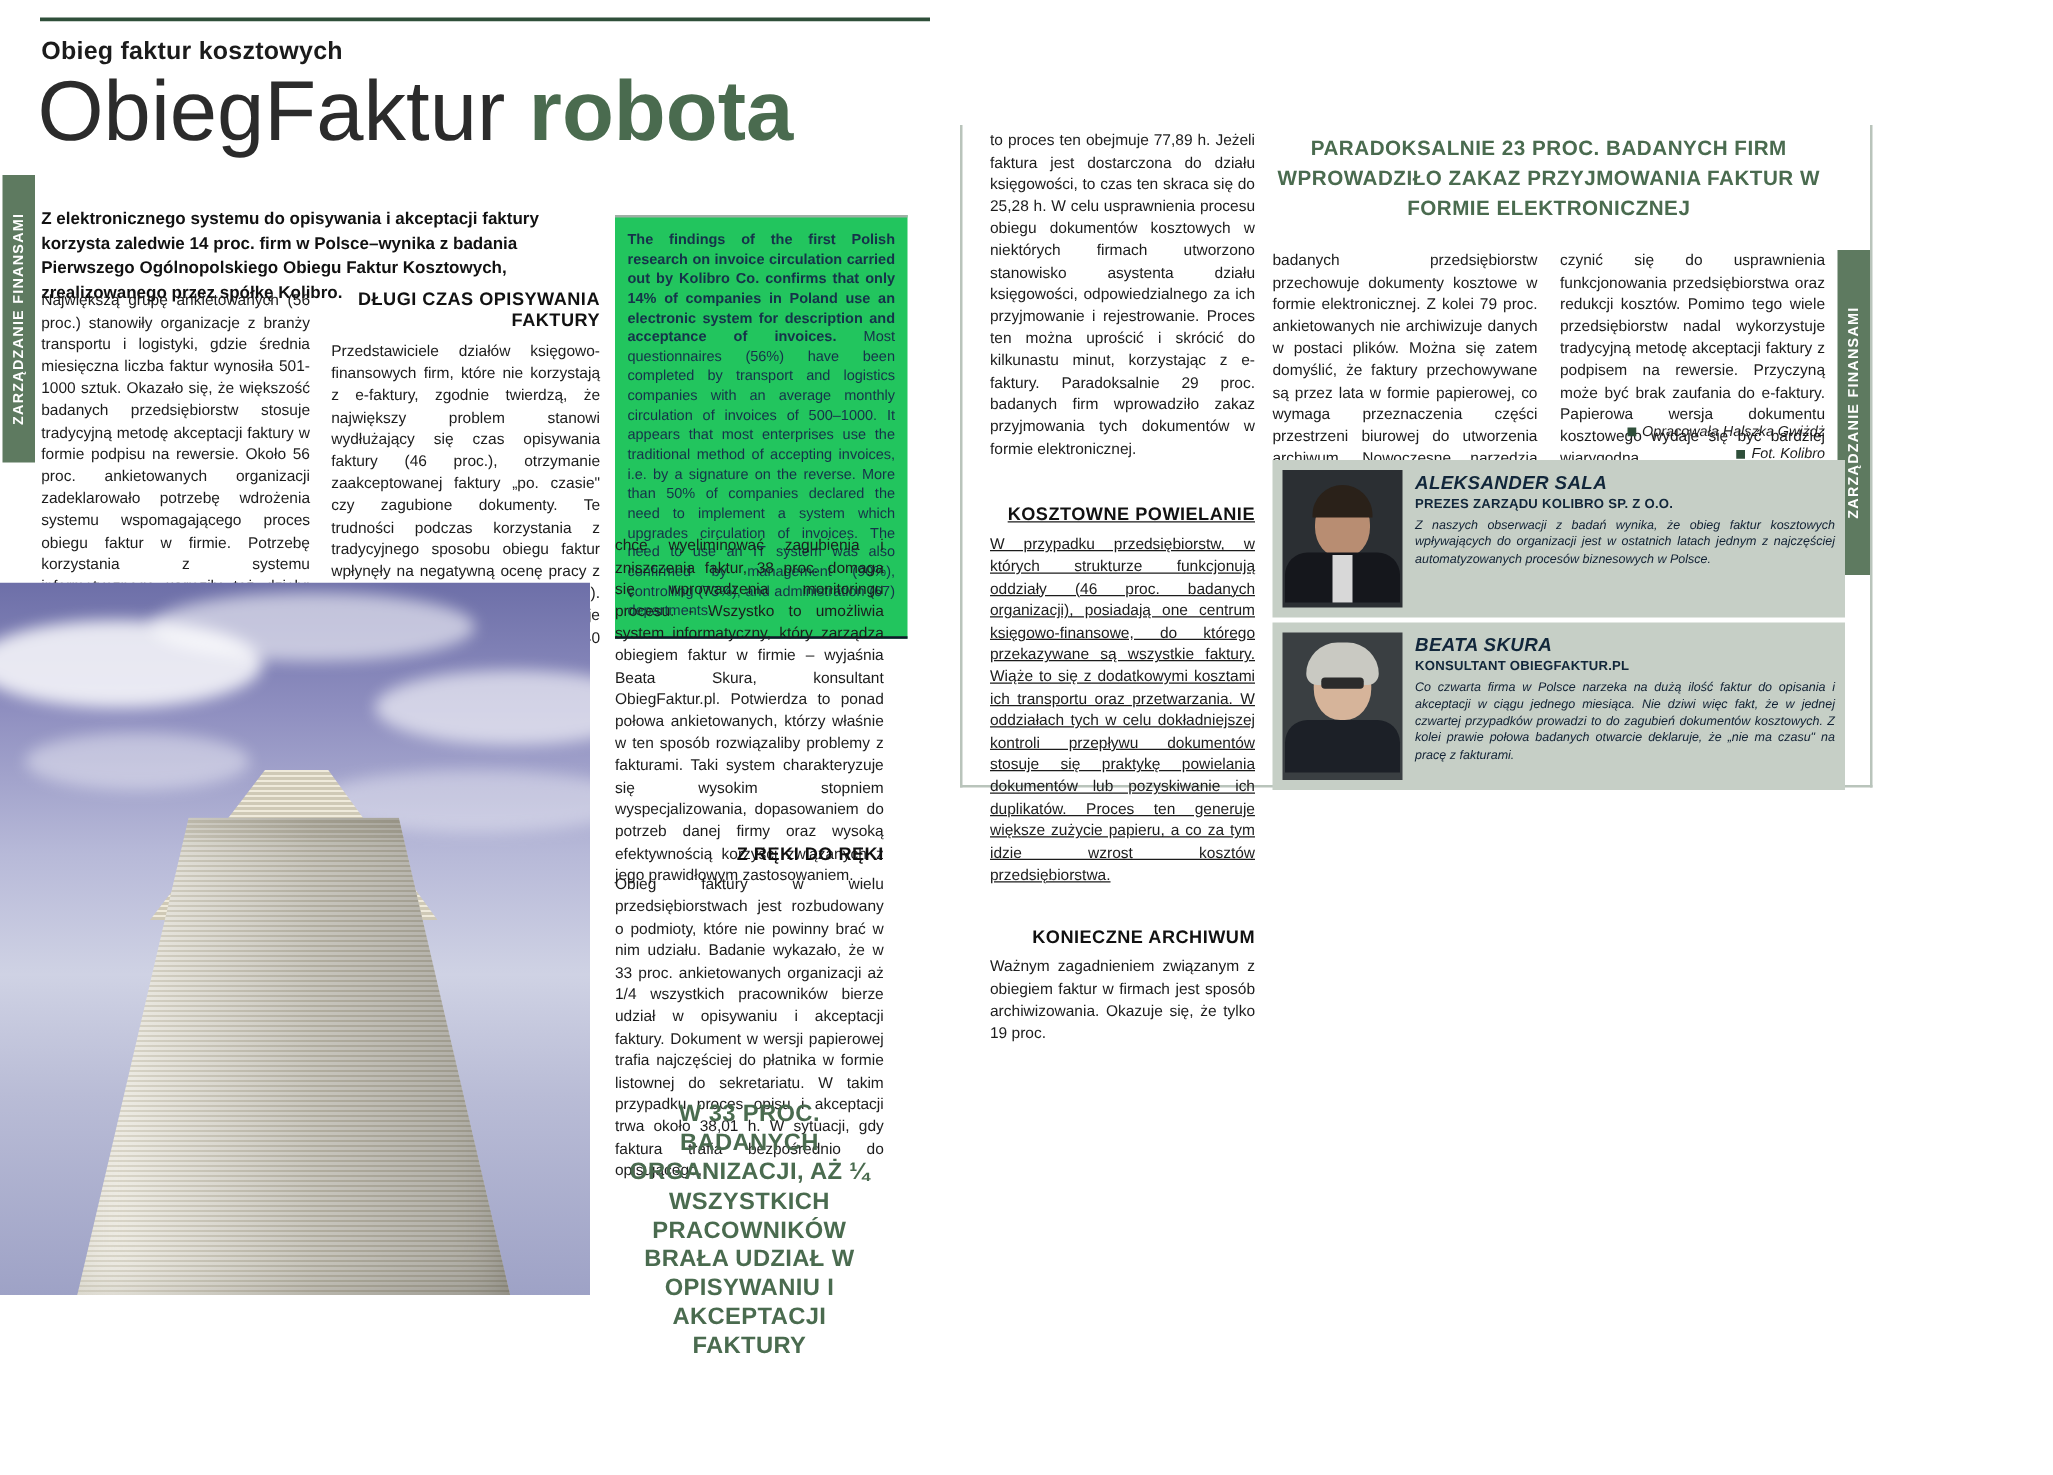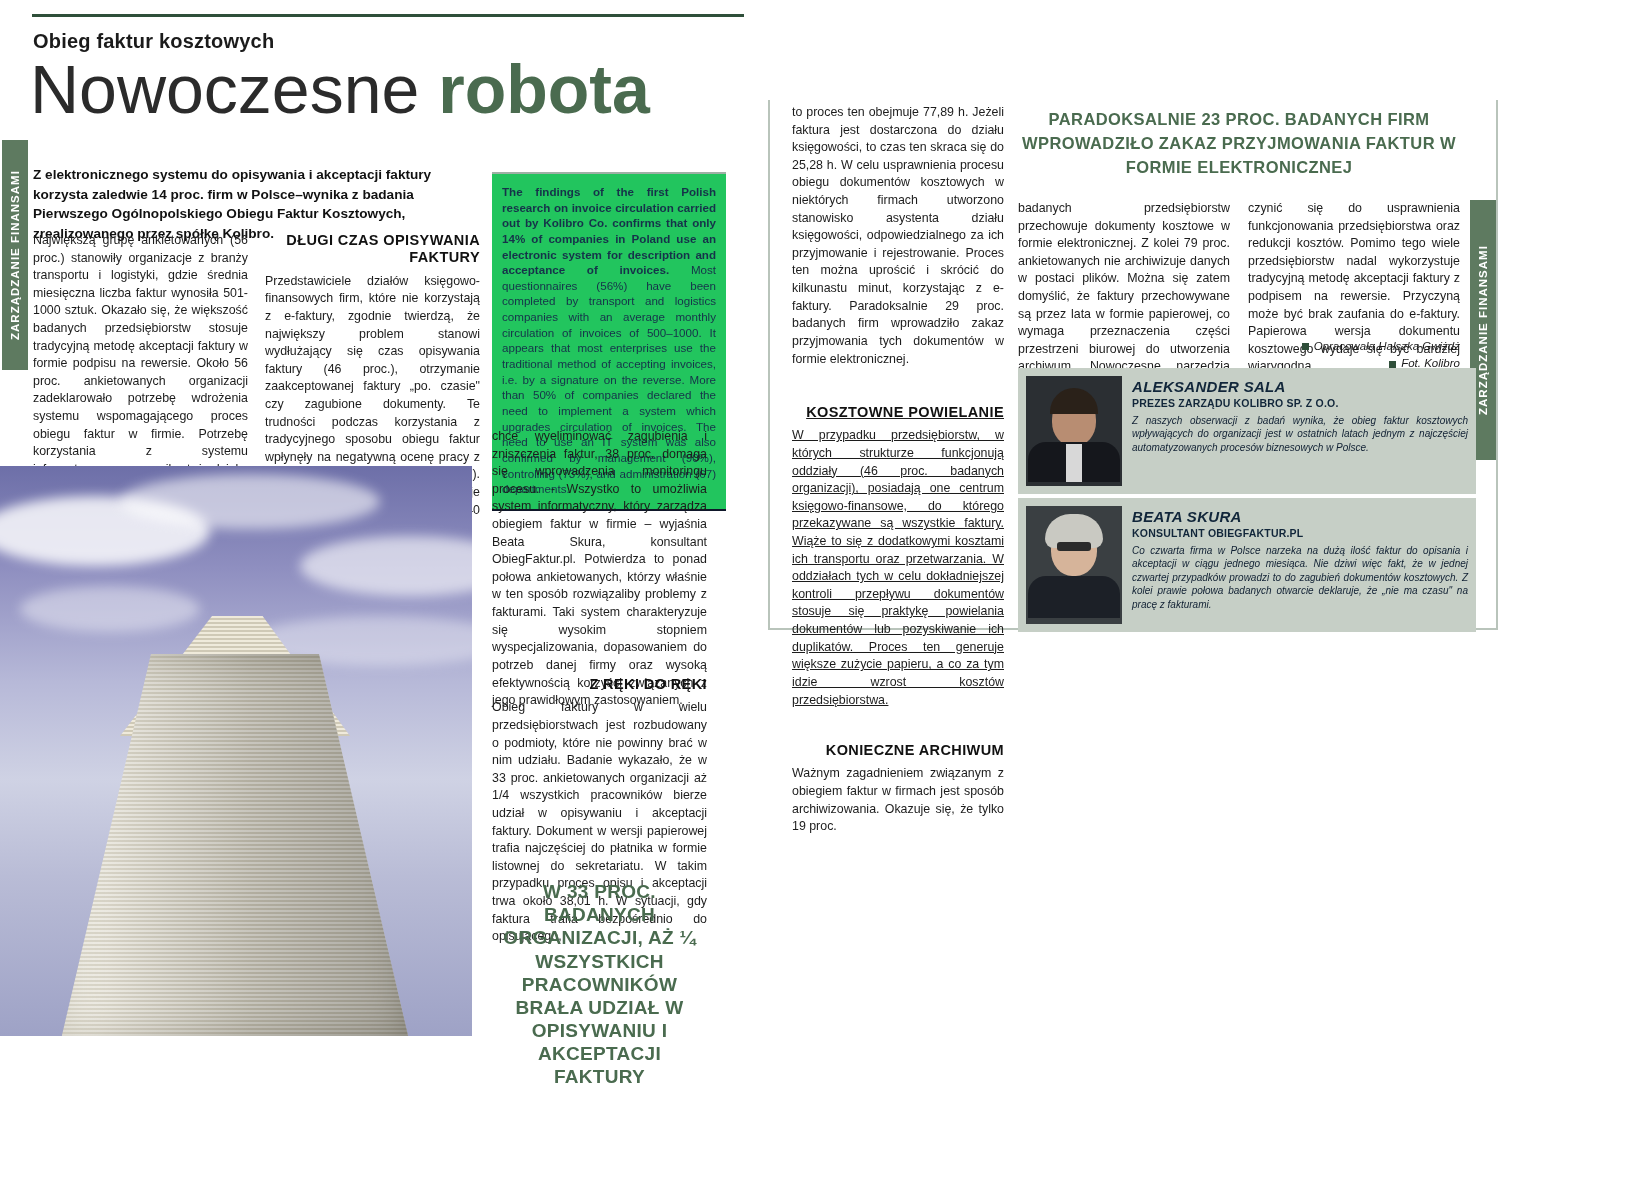--- a/index.html
+++ b/index.html
@@ -83,21 +83,21 @@
 <body>
 
 <div class="page">
 
   <div class="left-page">
     <div class="rule-top"></div>
     <div class="side-tab">ZARZĄDZANIE FINANSAMI</div>
 
     <div class="kicker">Obieg faktur kosztowych</div>
 
-    <div class="headline"><span>Nowoczesne </span><b>robota</b></div>
+    <div class="headline"><span>ObiegFaktur </span><b>robota</b></div>
 
     <div class="lead">Z elektronicznego systemu do opisywania i akceptacji faktury korzysta zaledwie 14 proc. firm w Polsce–wynika z badania Pierwszego Ogólnopolskiego Obiegu Faktur Kosztowych, zrealizowanego przez spółkę Kolibro.</div>
 
     <div class="col L1">Największą grupę ankietowanych (56 proc.) stanowiły organizacje z branży transportu i logistyki, gdzie średnia miesięczna liczba faktur wynosiła 501-1000 sztuk.
 Okazało się, że większość badanych przedsiębiorstw stosuje tradycyjną metodę akceptacji faktury w formie podpisu na rewersie. Około 56 proc. ankietowanych organizacji zadeklarowało potrzebę wdrożenia systemu wspomagającego proces obiegu faktur w firmie. Potrzebę korzystania z systemu informatycznego wyraziły też działy: zarządu (90 proc.), kontrolingu (73 proc.) oraz administracji (67 proc.).</div>
 
     <div class="col L2">
       <div class="colhead">DŁUGI CZAS OPISYWANIA FAKTURY</div>
       <div>Przedstawiciele działów księgowo-finansowych firm, które nie korzystają z e-faktury, zgodnie twierdzą, że największy problem stanowi wydłużający się czas opisywania faktury (46 proc.), otrzymanie zaakceptowanej faktury „po. czasie" czy zagubione dokumenty. Te trudności podczas korzystania z tradycyjnego sposobu obiegu faktur wpłynęły na negatywną ocenę pracy z fakturami (około 44 proc. badanych). Ponad 64 proc. badanych oczekuje skrócenia czasu obsługi faktury, 40 proc.</div>
     </div>

